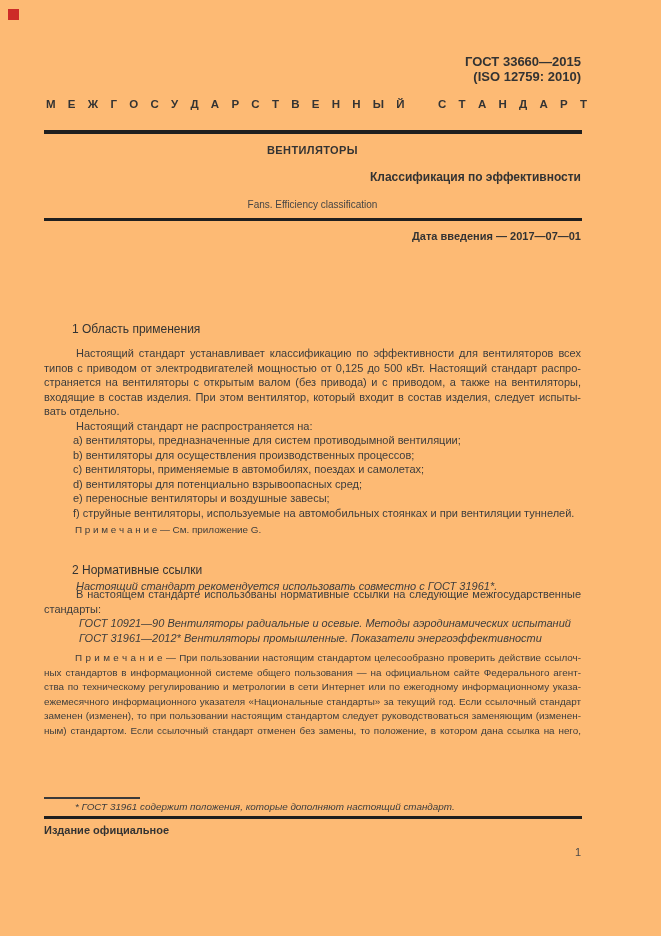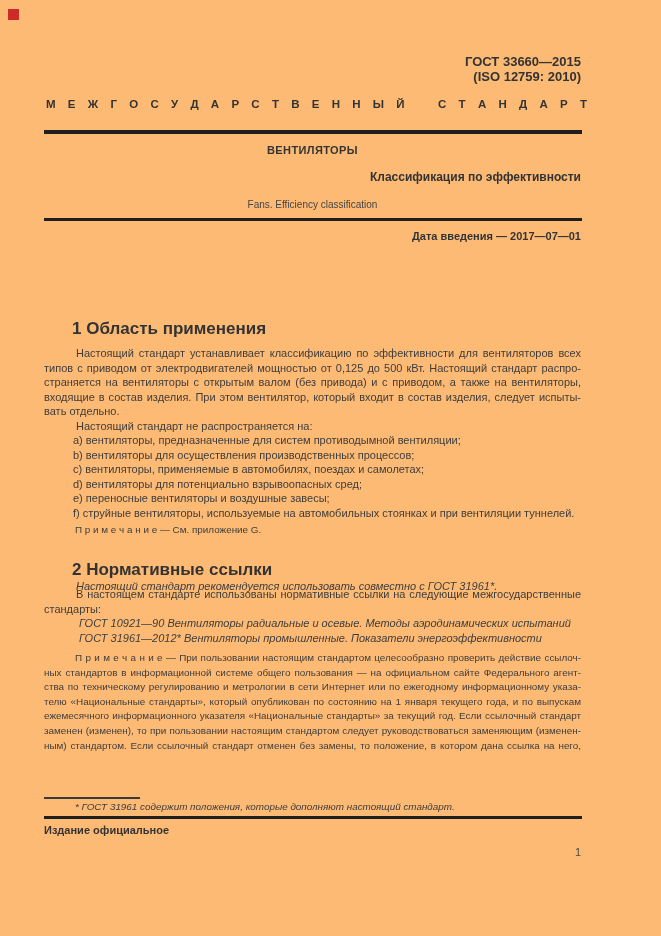--- a/index.html
+++ b/index.html
@@ -5,21 +5,21 @@
   html,body{margin:0;padding:0;background:#e9e9e9;}
   .page{position:relative;width:661px;height:936px;background:#fdba74;overflow:hidden;
         font-family:"Liberation Sans", sans-serif;color:#3d3d3d;}
   .abs{position:absolute;}
   .b{font-weight:bold;color:#333;}
   .i{font-style:italic;}
   .right{text-align:right;}
   .center{text-align:center;}
   .body-txt{font-size:11px;line-height:14.6px;}
   .note-txt{font-size:9.9px;line-height:14.6px;}
-  .h-sec{font-size:17px;line-height:16px;font-weight:bold;color:#333;text-indent:28px;}
+  .h-sec{font-size:12px;line-height:16px;font-weight:normal;color:#333;text-indent:28px;}
   .rule{background:#1f1f1f;}
   .fnrule{background:#3a3a3a;}
   .fi > div:first-child{text-indent:32px;}
   .fi31 > div:first-child{text-indent:31px;}
   .ind29 > div{text-indent:29px;}
   .ind35 > div{text-indent:35px;}
   .j{text-align:justify;text-align-last:justify;}
   .spread{display:flex;justify-content:space-between;align-items:flex-start;
           font-size:11.5px;font-weight:bold;color:#333;line-height:13px;}
   .spread .sp{width:9px;}
@@ -116,21 +116,20 @@
 
   <div class="abs body-txt i ind35" style="left:44px;top:616px;width:537px;">
       <div>ГОСТ 10921—90 Вентиляторы радиальные и осевые. Методы аэродинамических испытаний</div>
       <div>ГОСТ 31961—2012* Вентиляторы промышленные. Показатели энергоэффективности</div>
     </div>
 
   <div class="abs note-txt fi31" style="left:44px;top:651px;width:537px;">
       <div class="j">П р и м е ч а н и е  —  При пользовании настоящим стандартом целесообразно проверить действие ссылоч-</div>
       <div class="j">ных стандартов в информационной системе общего пользования — на официальном сайте Федерального агент-</div>
       <div class="j">ства по техническому регулированию и метрологии в сети Интернет или по ежегодному информационному указа-</div>
-      <div class="j">телю «Национальные стандарты», который опубликован по состоянию на 1 января текущего года, и по выпускам</div>
       <div class="j">ежемесячного информационного указателя «Национальные стандарты» за текущий год. Если ссылочный стандарт</div>
       <div class="j">заменен (изменен), то при пользовании настоящим стандартом следует руководствоваться заменяющим (изменен-</div>
       <div class="j">ным) стандартом. Если ссылочный стандарт отменен без замены, то положение, в котором дана ссылка на него,</div>
     </div>
 
   <div class="abs fnrule" style="left:44px;top:797px;width:96px;height:2px;"></div>
   <div class="abs note-txt i" style="left:44px;top:800px;width:537px;text-indent:31px;">*  ГОСТ 31961 содержит положения, которые дополняют настоящий стандарт.</div>
 
   <div class="abs rule" style="left:44px;top:816px;width:538px;height:3px;"></div>
 

